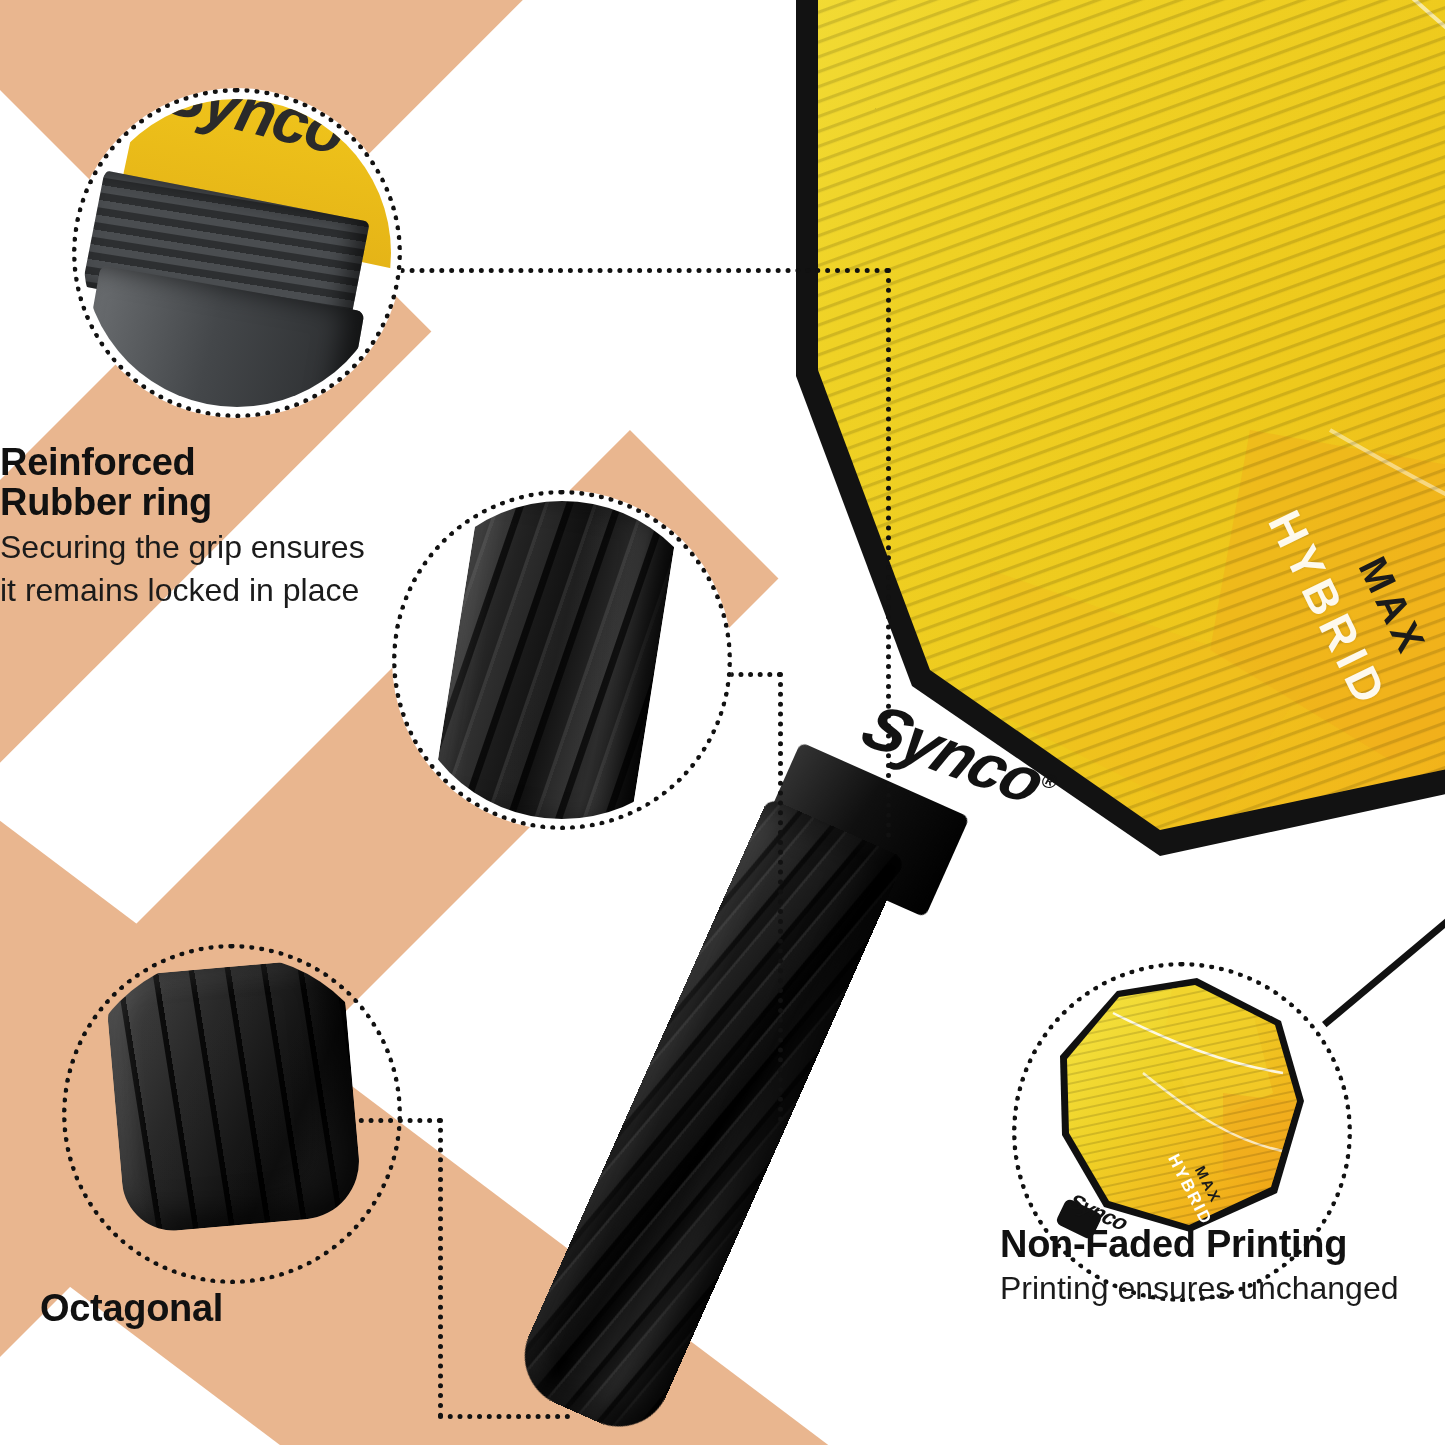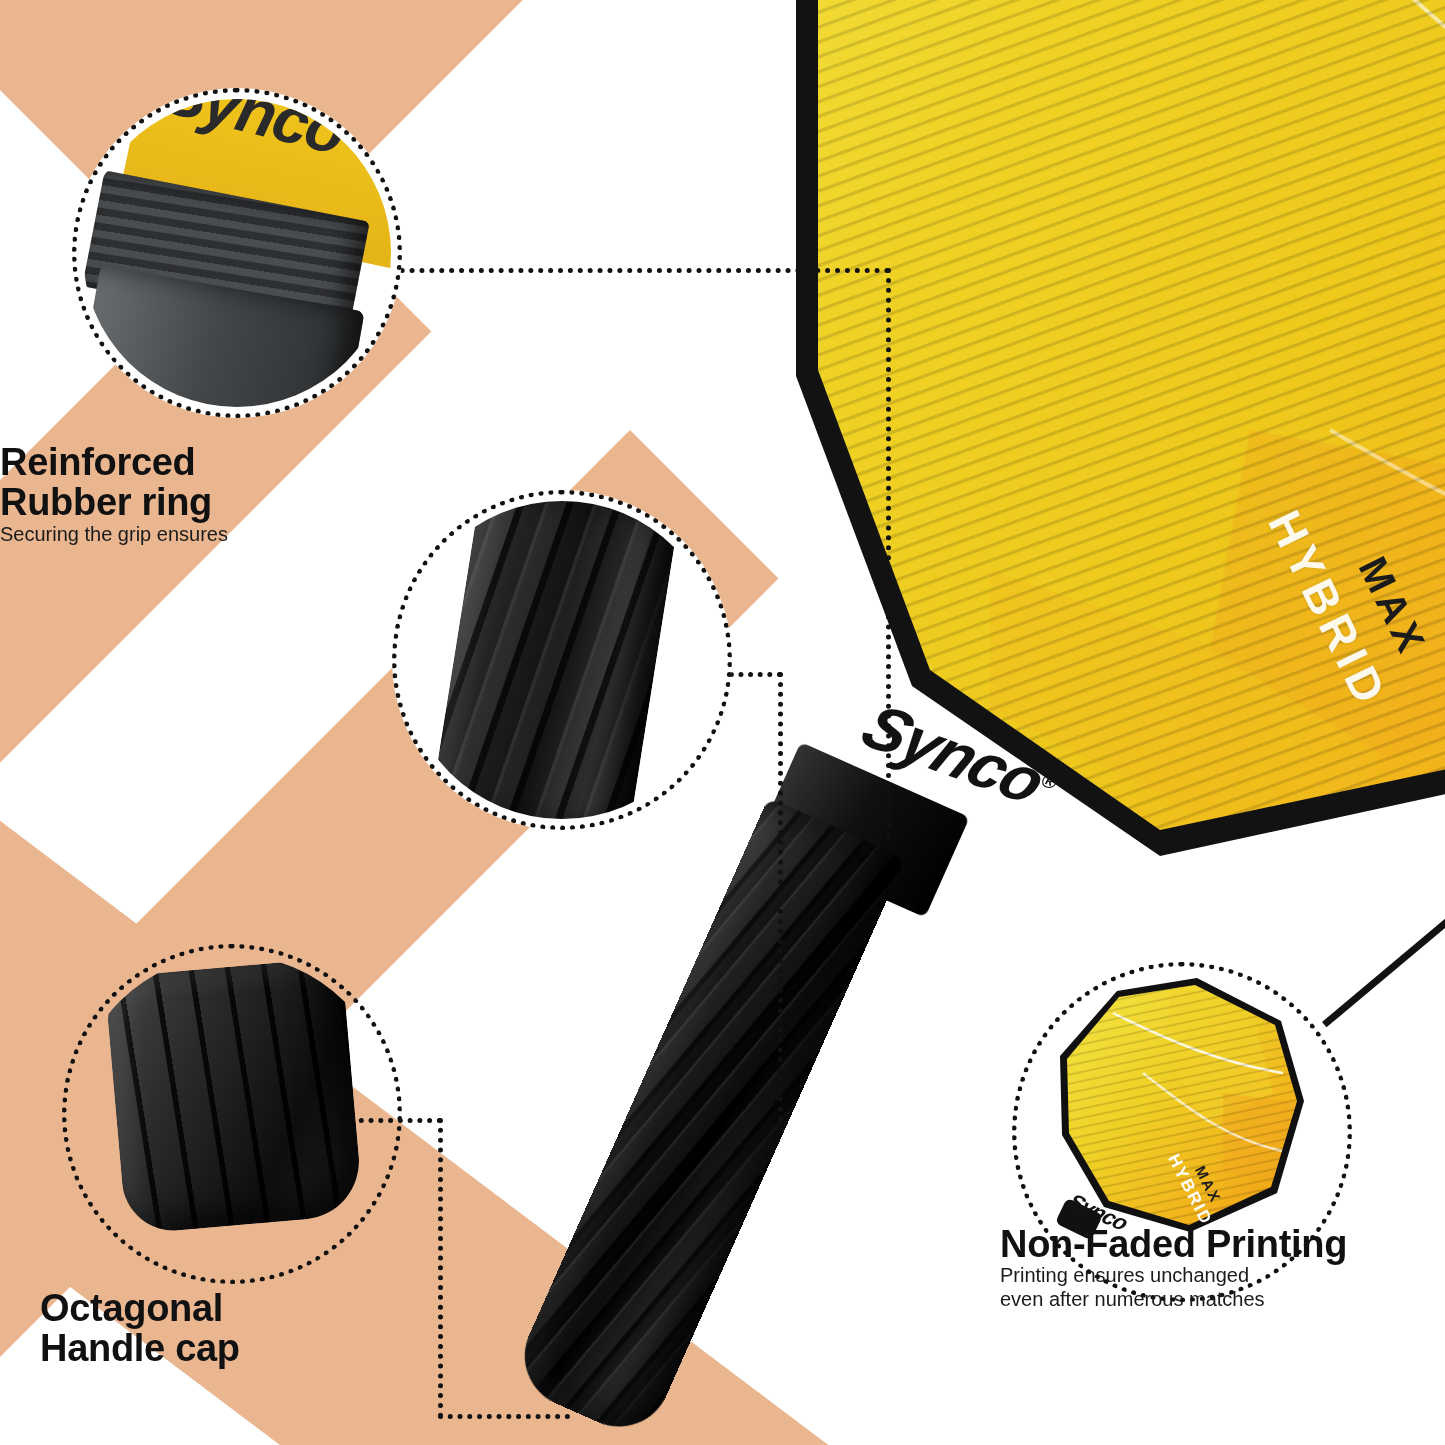--- a/index.html
+++ b/index.html
@@ -73,21 +73,21 @@
         rgba(0,0,0,0) 4px,rgba(0,0,0,0) 22px,
         rgba(0,0,0,.65) 23px,rgba(0,0,0,.65) 29px,
         rgba(255,255,255,.06) 30px,rgba(255,255,255,.06) 46px),
       linear-gradient(95deg,#3a3a3a 0%,#222 22%,#111 50%,#2e2e2e 76%,#0c0c0c 100%);
     box-shadow:inset -18px 0 30px rgba(0,0,0,.8),inset 14px 0 22px rgba(255,255,255,.08);
   }
 
   
   .callout{position:absolute;text-align:left;color:#111;}
   .c-title{font-weight:bold;font-size:38px;line-height:1.06;letter-spacing:-0.3px;}
-  .c-sub{font-size:20px;line-height:1.18;margin-top:0;color:#1b1b1b;}
+  .c-sub{font-size:32px;line-height:1.18;margin-top:6px;color:#1b1b1b;}
 
   
   .dot-h{position:absolute;height:0;border-top:5px dotted #111;}
   .dot-v{position:absolute;width:0;border-left:5px dotted #111;}
   .solid-line{position:absolute;background:#111;transform-origin:0 0;}
 </style>
 </head>
 <body>
 
 <div id="stage">
@@ -183,20 +183,21 @@
                   transform:rotate(10deg);border-radius:8px;
                   background:linear-gradient(95deg,#6a6d70,#44474a 45%,#2a2c2e);
                   box-shadow:inset -18px 0 26px rgba(0,0,0,.6);"></div>
     </div>
   </div>
 
   <div class="callout" style="left:0px;top:442px;width:390px;">
     <div class="c-title">Reinforced</div>
     <div class="c-title">Rubber ring</div>
     <div class="c-sub">Securing the grip ensures</div>
+    <div class="c-sub">it remains locked in place</div>
   </div>
 
   <div class="dcircle" style="left:392px;top:490px;width:330px;height:330px;">
     <div class="circ-img" style="inset:6px;background:#fff;">
       <div class="grip-cyl" style="left:52px;top:-6px;width:200px;height:330px;
                   transform:rotate(9deg);"></div>
     </div>
   </div>
 
 
@@ -209,21 +210,20 @@
                       rgba(255,255,255,.055) 0px,rgba(255,255,255,.055) 30px,
                       rgba(0,0,0,.72) 31px,rgba(0,0,0,.72) 36px),
                     linear-gradient(120deg,#3b3b3b 0%,#1c1c1c 35%,#000 70%,#181818 100%);
                   box-shadow:inset -20px -10px 34px rgba(0,0,0,.8),
                              inset 14px 10px 24px rgba(255,255,255,.10);"></div>
     </div>
   </div>
 
   <div class="callout" style="left:40px;top:1288px;width:380px;">
     <div class="c-title">Octagonal</div>
-    <div class="c-title">Handle cap</div>
   </div>
 
   <div class="dcircle nofill" style="left:1012px;top:962px;width:330px;height:330px;">
     <div class="circ-img" style="inset:6px;">
       <svg viewBox="0 0 318 318" style="position:absolute;left:0;top:0;width:318px;height:318px;">
         <defs>
           <linearGradient id="insetGrad" x1="0" y1="0" x2="1" y2="1">
             <stop offset="0%" stop-color="#F5E544"></stop>
             <stop offset="40%" stop-color="#EFD126"></stop>
             <stop offset="75%" stop-color="#F2B31B"></stop>
@@ -255,16 +255,15 @@
                   transform-origin:0 0;color:#1b1b1b;font-size:15px;font-weight:bold;letter-spacing:2px;">MAX</div>
       <div style="position:absolute;left:54px;top:216px;transform:rotate(24deg) skewX(-9deg);
                   transform-origin:0 0;color:#121212;font-size:22px;font-weight:bold;
                   font-style:italic;letter-spacing:-1px;">Synco</div>
     </div>
   </div>
 
   <div class="callout" style="left:1000px;top:1224px;width:430px;">
     <div class="c-title">Non-Faded Printing</div>
     <div class="c-sub">Printing ensures unchanged</div>
-    <div class="c-sub">even after numerous matches</div>
   </div>
 
 </div>
 
 </body></html>

